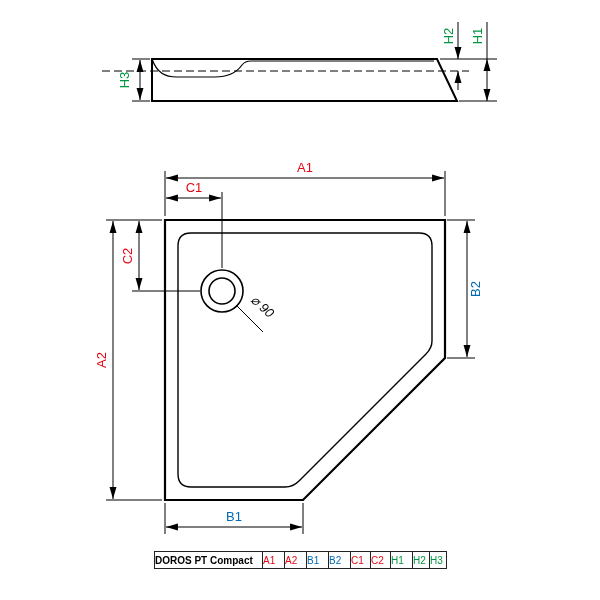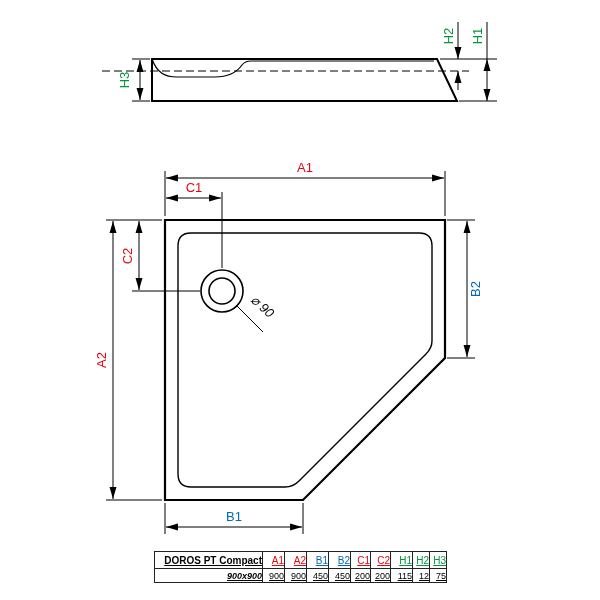--- a/index.html
+++ b/index.html
@@ -10,22 +10,22 @@
   .dim{font-family:"Liberation Sans",sans-serif;font-size:13px;}
   .red{fill:#e30613;}
   .blue{fill:#0069b4;}
   .green{fill:#009640;}
   .drain-txt{font-family:"Liberation Sans",sans-serif;font-size:13px;font-style:italic;fill:#000;}
   
   .dimline line{stroke:#000;stroke-width:1;}
   
   .dims-table{position:absolute;left:154px;top:551px;border-collapse:collapse;table-layout:fixed;
               font-family:"Liberation Sans",sans-serif;}
-  .dims-table td{border:1px solid #222;text-align:right;vertical-align:middle;padding:0;
-                 font-size:10px;color:#000;background:#fff;text-decoration:underline;}
+  .dims-table td{border:1px solid #222;text-align:left;vertical-align:middle;padding:0;
+                 font-size:10px;color:#000;background:#fff;}
   .dims-table tr.hdr td{height:16px;}
   .dims-table tr.val td{height:13px;font-size:9px;}
   .dims-table td.prod{font-weight:bold;font-size:10px;}
   .dims-table td.size{font-weight:bold;font-style:italic;font-size:8px;}
   .t-red{color:#e30613 !important;}
   .t-blue{color:#0069b4 !important;}
   .t-green{color:#009640 !important;}
 </style>
 </head>
 <body>
@@ -136,28 +136,16 @@
       <td class="t-red">A1</td>
       <td class="t-red">A2</td>
       <td class="t-blue">B1</td>
       <td class="t-blue">B2</td>
       <td class="t-red">C1</td>
       <td class="t-red">C2</td>
       <td class="t-green">H1</td>
       <td class="t-green">H2</td>
       <td class="t-green">H3</td>
     </tr>
-    <tr class="val">
-      <td class="size">900x900</td>
-      <td>900</td>
-      <td>900</td>
-      <td>450</td>
-      <td>450</td>
-      <td>200</td>
-      <td>200</td>
-      <td>115</td>
-      <td>12</td>
-      <td>75</td>
-    </tr>
   </tbody>
     </table>
 
 </div>
 
 </body></html>

